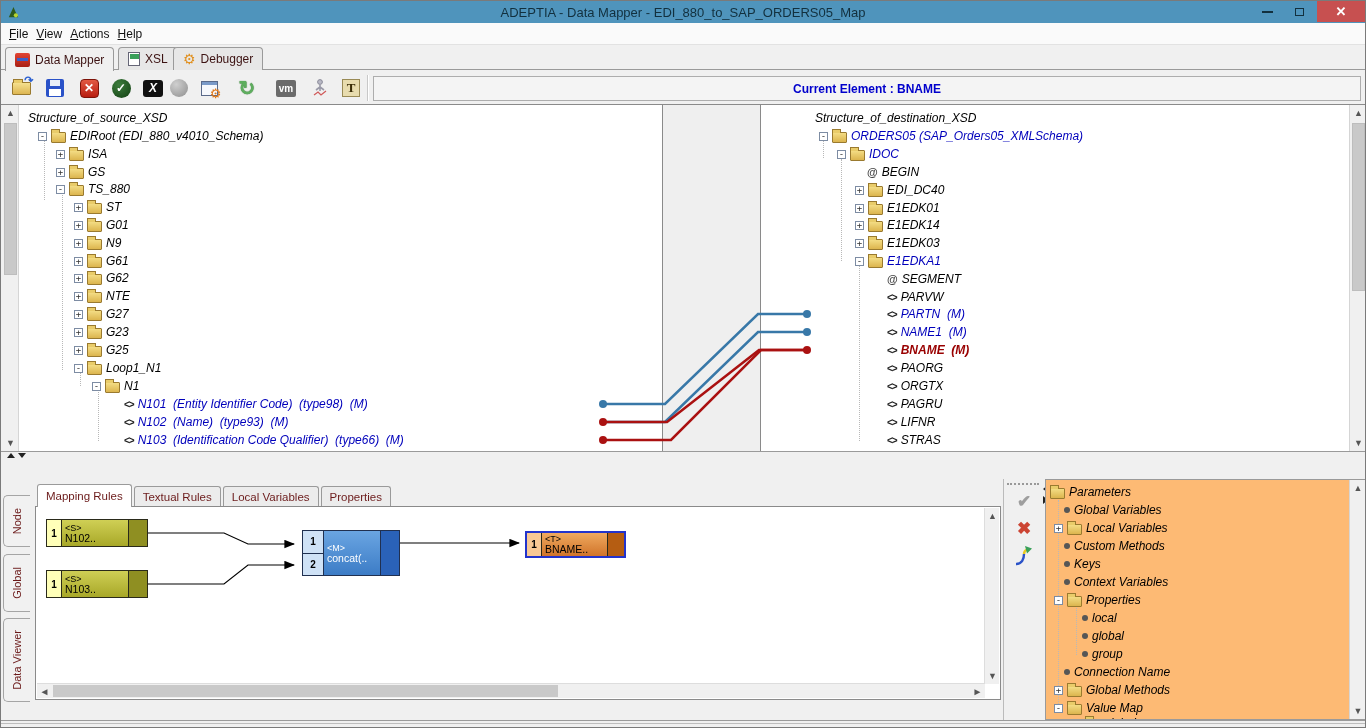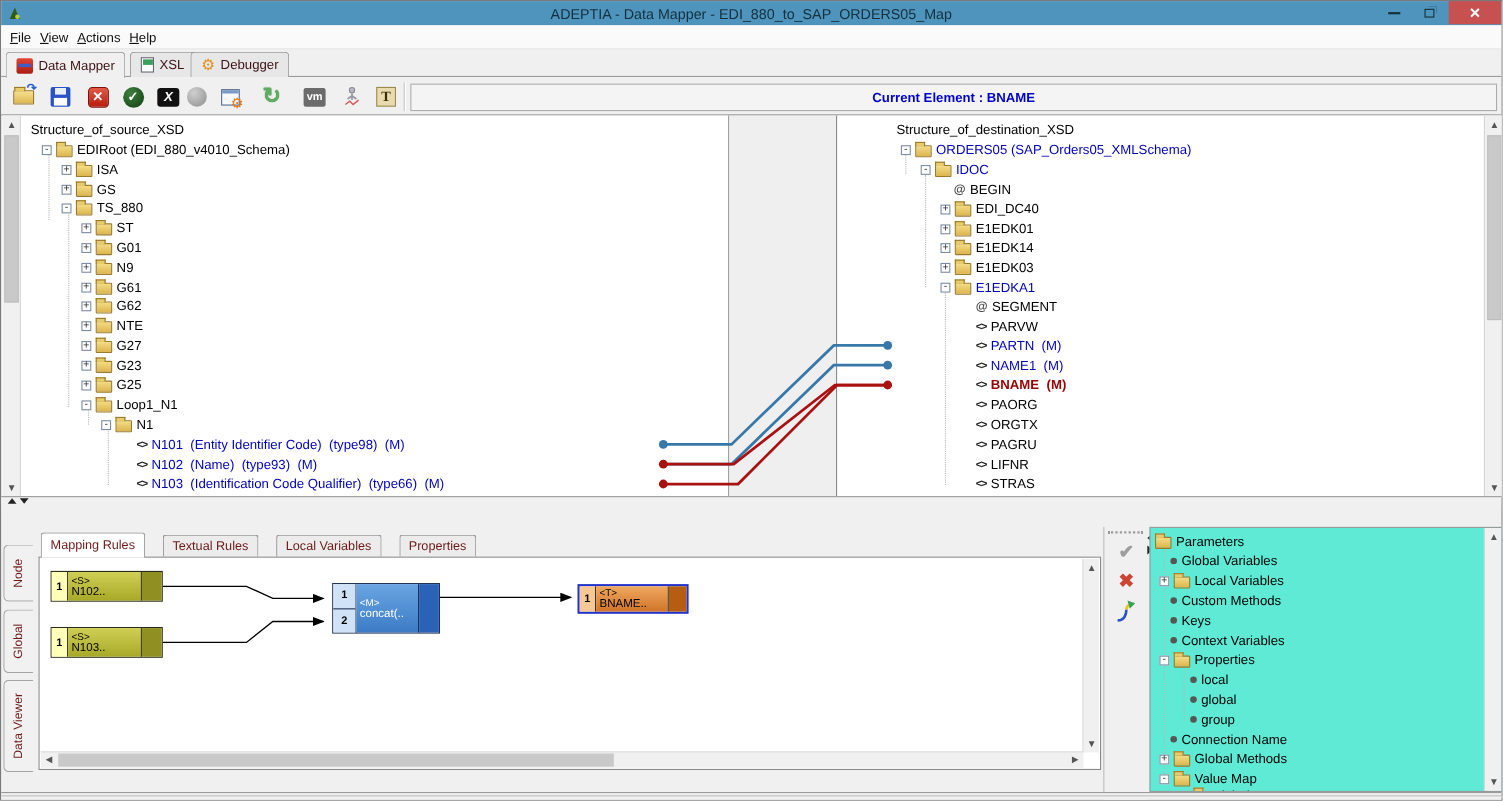--- a/index.html
+++ b/index.html
@@ -61,21 +61,21 @@
   .pane-right { left:759px; width:606px; border-left:1px solid #8a8a8a; }
 
   .vscroll { position:absolute; top:0; width:17px; height:100%; background:#f0f0f0; }
   .vscroll.leftside { left:0; border-right:1px solid #d5d5d5; }
   .vscroll.rightside { right:0; border-left:1px solid #d5d5d5; }
   .sarrow { position:absolute; left:0; width:17px; height:16px; color:#555; font-size:9px; display:flex; align-items:center; justify-content:center; }
   .sarrow.up { top:0; } .sarrow.down { bottom:0; }
   .sthumb { position:absolute; left:2px; width:13px; background:#c9c9c9; border:1px solid #bdbdbd; }
 
   .trow { position:absolute; height:18px; display:flex; align-items:center; gap:4px; white-space:pre; font-size:12px; color:#000; }
-  .tlabel { white-space:pre; }
+  .tlabel { white-space:pre;font-style:italic; }
   .ebox { width:9px; height:9px; border:1px solid #7d8ca3; background:#fff; font-size:9px; line-height:7px; text-align:center; color:#333; flex:none; font-family:"DejaVu Sans Mono",monospace; }
   .folder { width:15px; height:11px; background:linear-gradient(#f3dc84,#dcb54e); border:1px solid #9a7a2f; border-radius:1px; position:relative; flex:none; margin-top:2px; }
   .folder::before { content:""; position:absolute; top:-4px; left:-1px; width:7px; height:3px; background:#e9cc6a; border:1px solid #9a7a2f; border-bottom:none; }
   .atglyph { font-size:11px; font-weight:bold; color:#444; flex:none; }
   .elglyph { font-size:10px; font-weight:bold; color:#222; letter-spacing:-1px; flex:none; }
   .bullet { width:6px; height:6px; border-radius:50%; background:#565656; flex:none; }
   .blu { color:#0000bb; } .bnred { color:#990000; font-weight:bold; }
   .vguide { position:absolute; width:1px; border-left:1px dotted #b8b8b8; }
 
   .splitrow { position:absolute; left:0; top:450px; width:100%; height:8px; background:#f0f0f0; border-top:1px solid #9a9a9a; }
@@ -84,21 +84,21 @@
   .tri.down { border-left:4px solid transparent; border-right:4px solid transparent; border-top:5px solid #222; }
 
   
   .funcmenu { position:absolute; left:0; top:458px; width:100%; height:20px; background:#f0f0f0; border-bottom:1px solid #d0d0d0; display:flex; align-items:center; gap:12px; padding-left:8px; }
   .func-item { font-size:12px; color:#5a0f0f; }
 
   
   .vtab { position:absolute; left:2px; width:27px; border:1px solid #a5a5a5; border-right:none; border-radius:5px 0 0 5px; background:#f1f1f1; display:flex; align-items:center; justify-content:center; }
   .vtab span { writing-mode:vertical-rl; transform:rotate(180deg); color:#6b1a1a; font-size:11px; }
 
-  .ruletabs { position:absolute; left:36px; top:483px; display:flex; align-items:flex-end; gap:16px; }
+  .ruletabs { position:absolute; left:36px; top:483px; display:flex; align-items:flex-end; gap:2px; }
   .rtab { height:21px; border:1px solid #9a9a9a; border-bottom:none; border-radius:3px 3px 0 0; background:#ececec; padding:0 8px; line-height:21px; font-size:11.5px; color:#6b1a1a; }
   .rtab.active { background:#fff; height:23px; line-height:23px; z-index:3; position:relative; }
 
   .canvas { position:absolute; left:34px; top:505px; width:966px; height:194px; background:#fff; border:1px solid #8a8a8a; z-index:2; }
   .cv-vscroll { position:absolute; right:1px; top:1px; width:15px; height:176px; background:#f0f0f0; border-left:1px solid #ddd; }
   .cv-hscroll { position:absolute; left:1px; bottom:1px; height:15px; width:948px; background:#f0f0f0; border-top:1px solid #ddd; }
   .cv-hthumb { position:absolute; left:16px; top:1px; width:505px; height:12px; background:#c9c9c9; }
   .harrow { position:absolute; top:0; width:15px; height:14px; color:#555; font-size:10px; display:flex; align-items:center; justify-content:center; }
 
   .nodebox { position:absolute; display:flex; border:1px solid #2a2a1a; font-size:10px; }
@@ -121,21 +121,21 @@
   .tgt-box .nmain { background:linear-gradient(#efa95f,#d0742a); }
   .tgt-box .ntail { background:#b55d12; width:16px; }
 
   .rightstrip { position:absolute; left:1002px; top:478px; width:40px; height:249px; background:#f0f0f0; border-left:1px solid #bbb; }
   .strip-dots { position:absolute; left:3px; top:4px; width:32px; border-top:2px dotted #999; }
   .strip-ic { position:absolute; left:8px; width:24px; height:24px; display:flex; align-items:center; justify-content:center; font-size:17px; font-weight:bold; }
   .splitmarks { position:absolute; left:1042px; top:484px; width:6px; }
   .smark { width:0; height:0; border-top:4px solid transparent; border-bottom:4px solid transparent; margin-bottom:3px; }
   .smark.l { border-right:5px solid #222; } .smark.r { border-left:5px solid #222; }
 
-  .paramspanel { position:absolute; left:1044px; top:478px; width:321px; height:241px; background:#5eead4; border:1px solid #9a9a9a; overflow:hidden; }
+  .paramspanel { position:absolute; left:1044px; top:478px; width:321px; height:241px; background:#fdba74; border:1px solid #9a9a9a; overflow:hidden; }
   .pp-scroll { position:absolute; right:0; top:0; width:16px; height:100%; background:#f0f0f0; border-left:1px solid #d5d5d5; }
 
   .bottomlines { position:absolute; left:0; top:719px; width:100%; height:9px; background:#f0f0f0; border-top:1px solid #9a9a9a; }
   .bottomlines::after { content:""; display:block; margin-top:2px; border-top:1px solid #bdbdbd; }
 
   svg.overlay { position:absolute; left:0; top:0; pointer-events:none; z-index:5; }
 </style>
 </head>
 <body>
 

